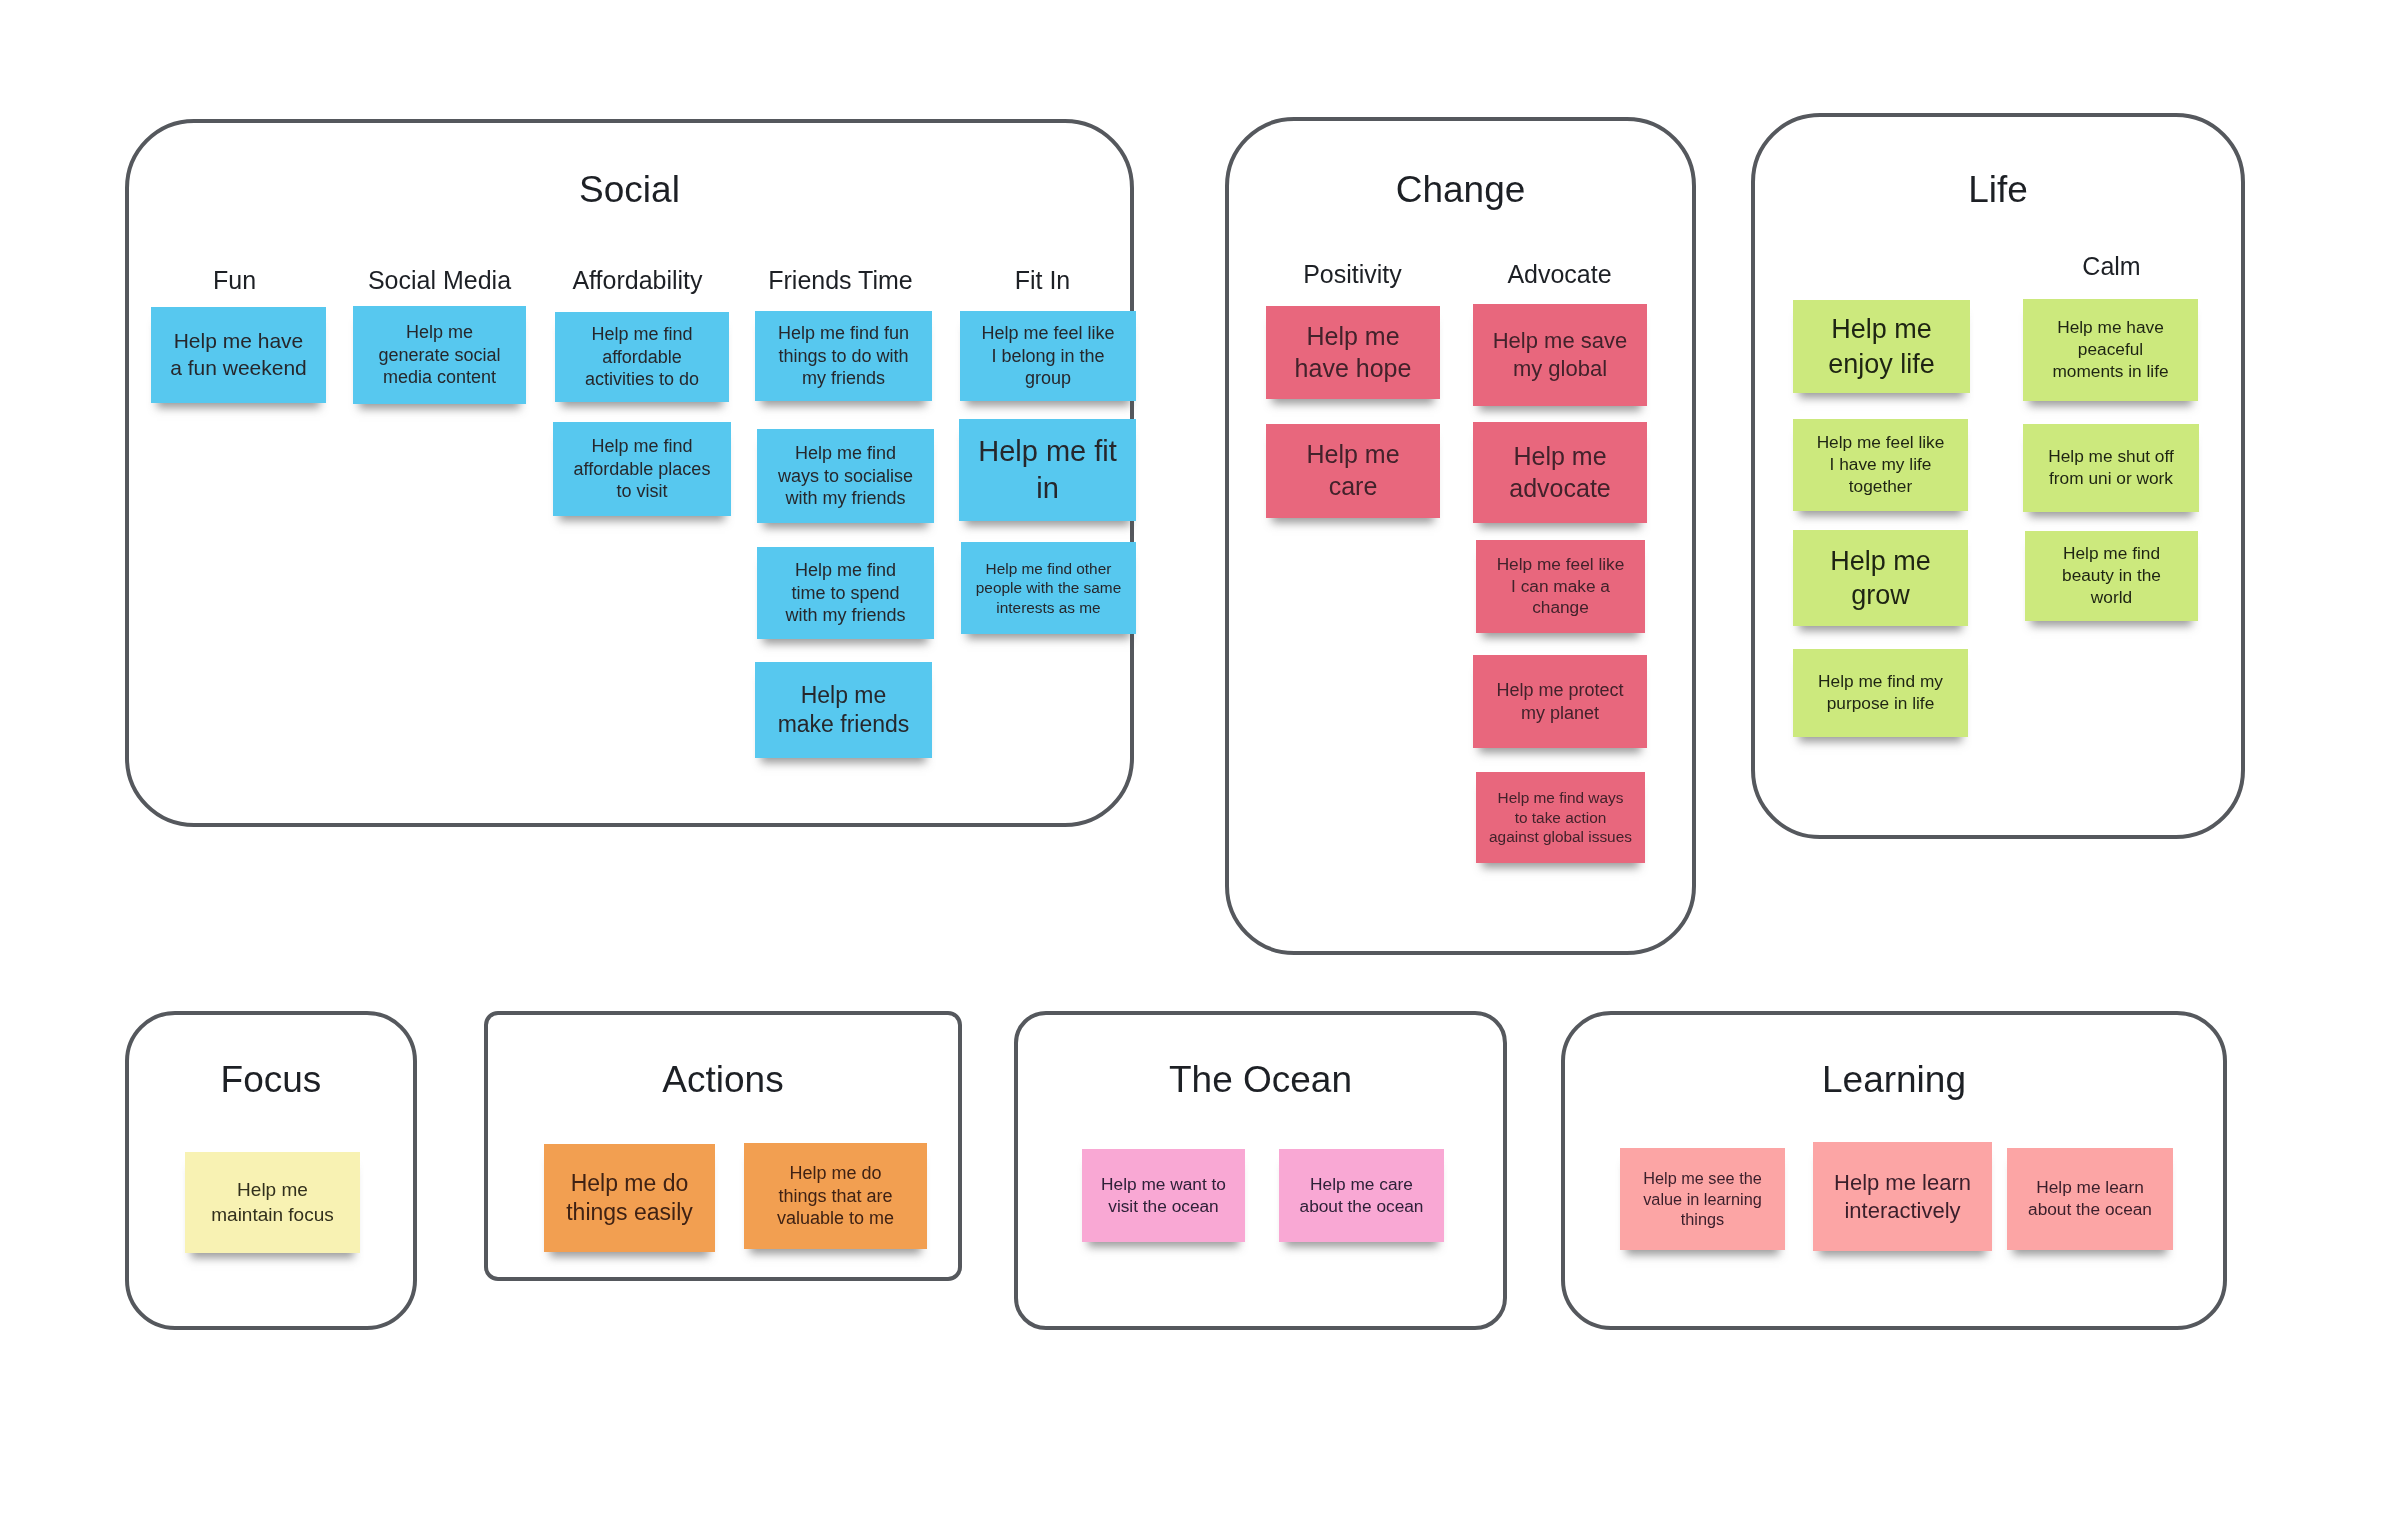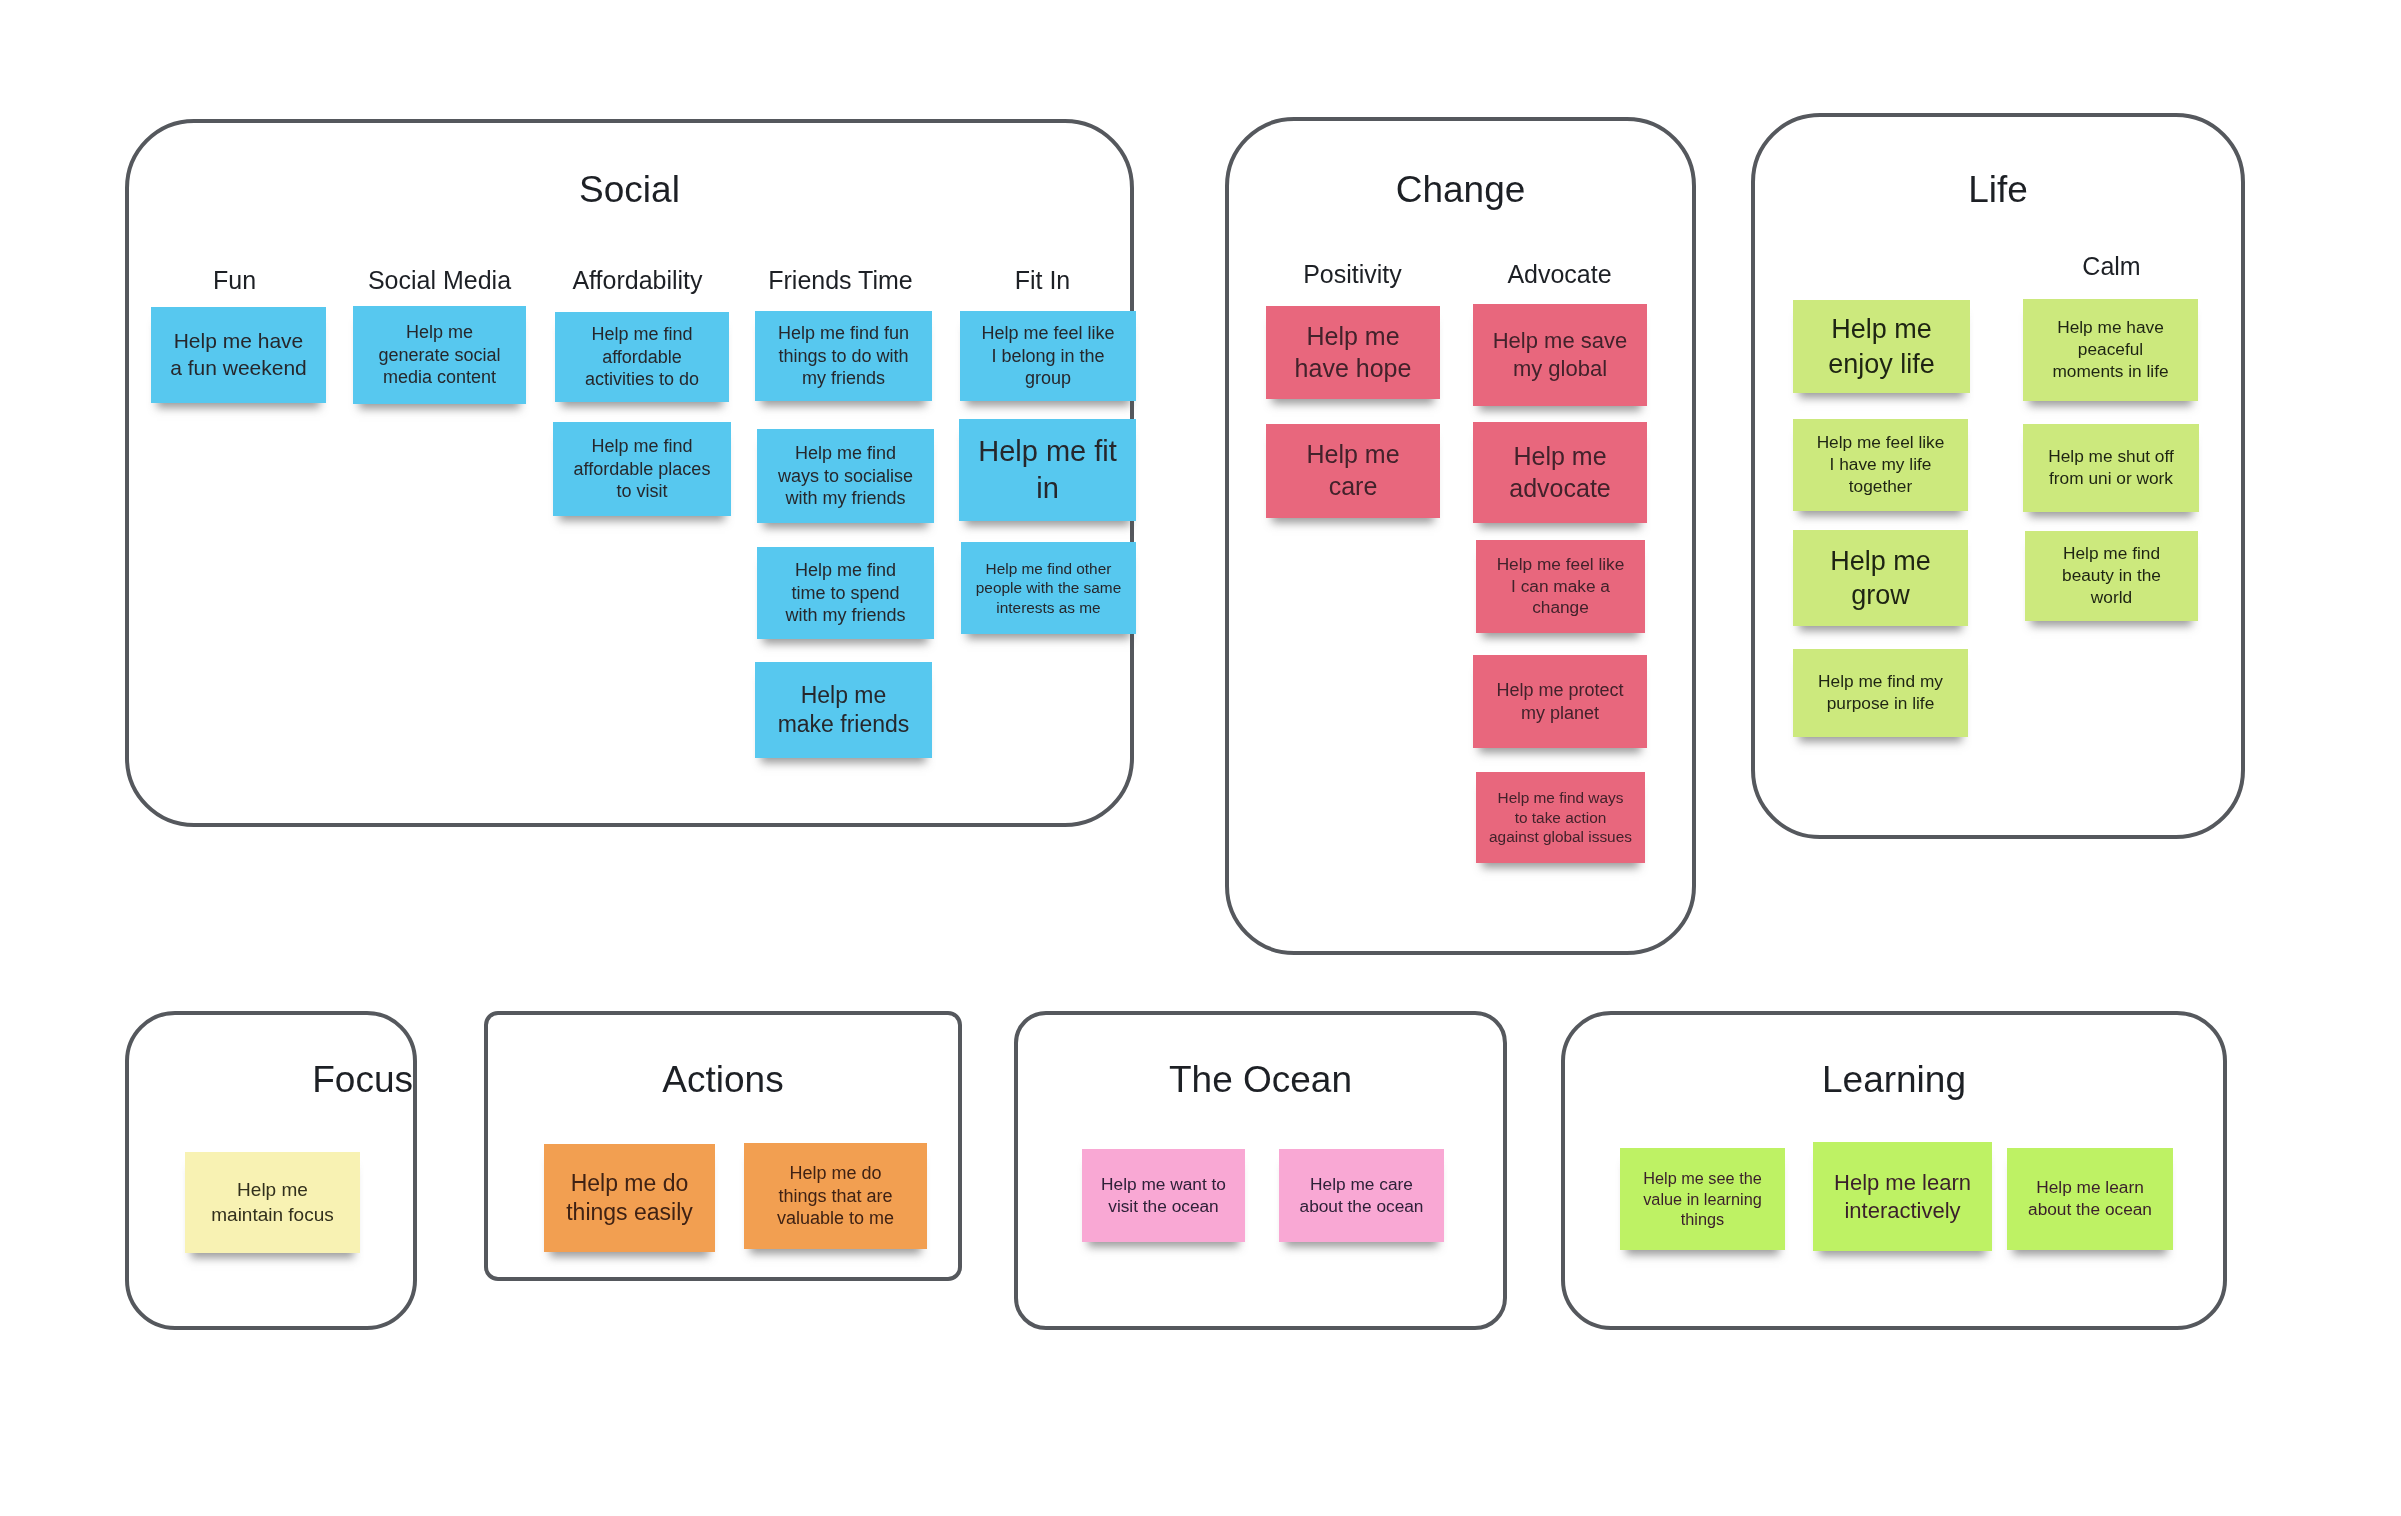--- a/index.html
+++ b/index.html
@@ -13,21 +13,21 @@
     text-align:center;white-space:pre-line;padding:3.8px;box-sizing:border-box;
     color:#26272c;line-height:1.27;
     box-shadow:0 10.6px 8.6px -5.8px rgba(75,75,75,.55);
   }
   .n-social{background:#57c8ef;}
   .n-change{background:#e8677d;color:#42222b;}
   .n-life{background:#cce97d;color:#1e2413;}
   .n-focus{background:#f8f2b3;color:#32301d;}
   .n-actions{background:#f29f51;color:#3f2214;}
   .n-ocean{background:#f9a8d4;color:#2e2138;}
-  .n-learning{background:#bef264;color:#3a1f2b;}
+  .n-learning{background:#fca5a5;color:#3a1f2b;}
 </style>
 </head>
 <body>
 
 <div id="board">
 
   <div class="frame" style="left:125px;top:119px;width:1009px;height:708px;border-radius:69px;">
     <div class="frame-title" style="top:46px;">Social</div>
     <div class="col-label" style="left:0px;top:144px;width:211px;">Fun</div>
     <div class="col-label" style="left:205px;top:144px;width:211px;">Social Media</div>
@@ -107,21 +107,21 @@
 peaceful
 moments in life</div>
     <div class="note n-life" style="left:268px;top:307px;width:176px;height:88px;font-size:17.3px;">Help me shut off
 from uni or work</div>
     <div class="note n-life" style="left:270px;top:414px;width:173px;height:90px;font-size:17.3px;">Help me find
 beauty in the
 world</div>
   </div>
 
   <div class="frame" style="left:125px;top:1011px;width:292px;height:319px;border-radius:50px;">
-    <div class="frame-title" style="top:44px;text-align:right;">Focus</div>
+    <div class="frame-title" style="top:44px;">Focus</div>
     <div class="note n-focus" style="left:56px;top:137px;width:175px;height:101px;font-size:19px;">Help me
 maintain focus</div>
   </div>
 
   <div class="frame" style="left:484px;top:1011px;width:478px;height:270px;border-radius:14px;">
     <div class="frame-title" style="top:44px;">Actions</div>
     <div class="note n-actions" style="left:56px;top:129px;width:171px;height:108px;font-size:23px;">Help me do
 things easily</div>
     <div class="note n-actions" style="left:256px;top:128px;width:183px;height:106px;font-size:18px;">Help me do
 things that are

